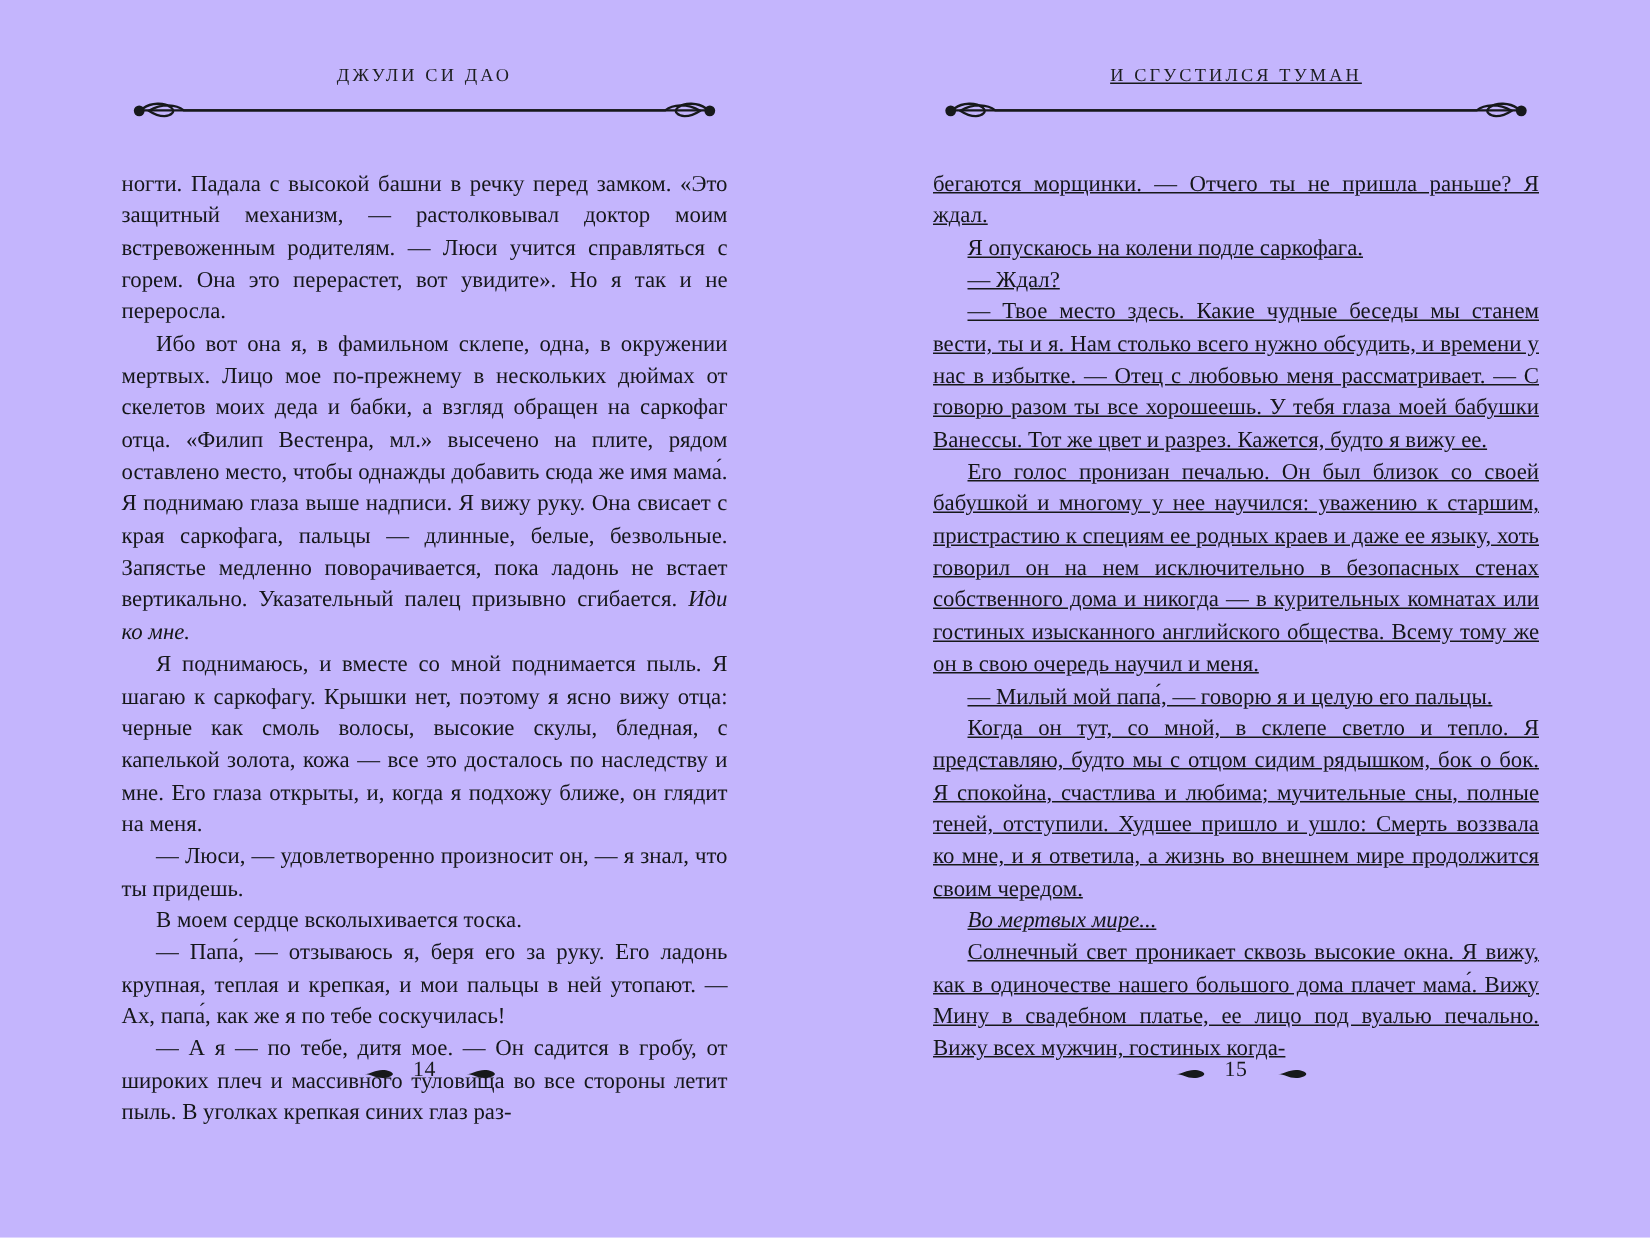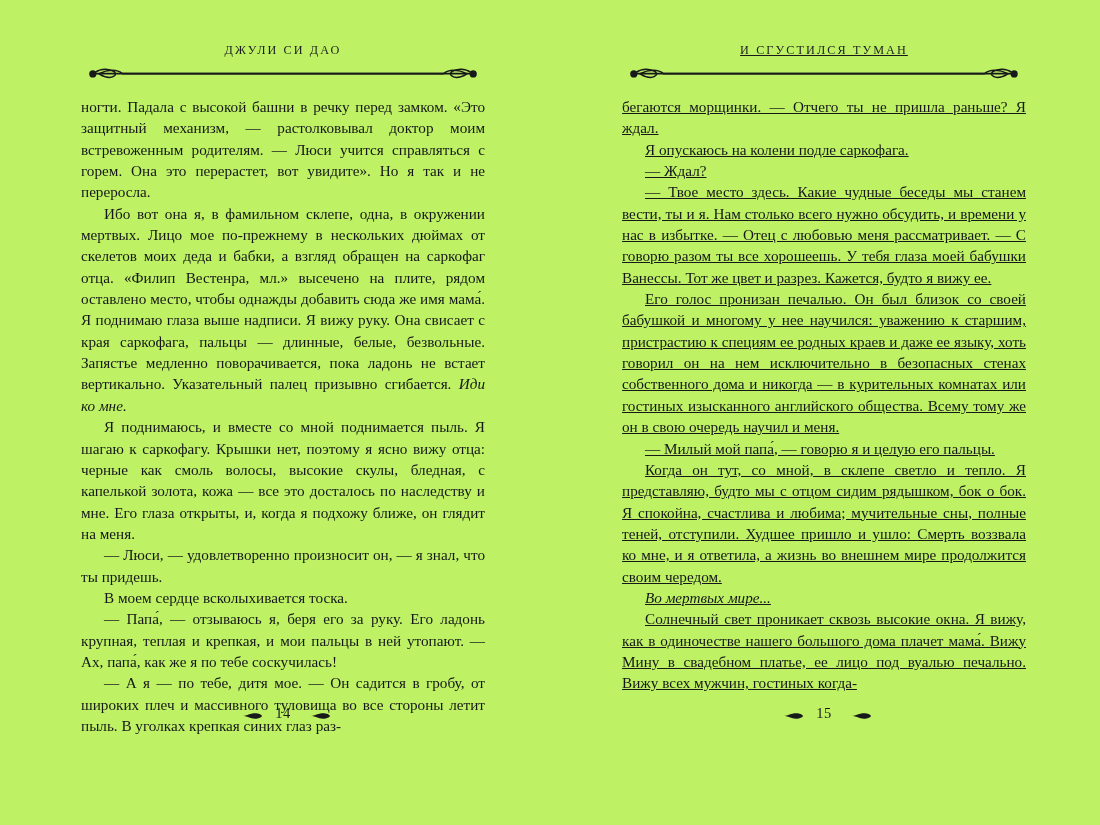--- a/index.html
+++ b/index.html
@@ -22,21 +22,21 @@
     height: 825px;
     display: flex;
     background: #ffffff;
   }
 
   .page {
     position: relative;
     width: 550px;
     height: 825px;
     box-sizing: border-box;
-    background: #bef264;
+    background: #c4b5fd;
   }
 
   .page-inner {
     position: absolute;
     top: 44px;
     width: 404px;
     height: 720px;
   }
   .page-left .page-inner  { left: 81px; }
   .page-right .page-inner { left: 72px; text-decoration: underline; }
@@ -56,21 +56,21 @@
   
   .head-rule {
     margin-top: 8px;
     height: 18px;
     width: 100%;
     display: block;
   }
 
   
   .body-copy {
-    margin-top: 12px;
+    margin-top: 28px;
     font-size: 15.2px;
     line-height: 21.35px;
     text-align: justify;
     text-justify: inter-word;
     hyphens: manual;
     -webkit-hyphens: manual;
     color: #151719;
   }
   .body-copy p {
     margin: 0;

